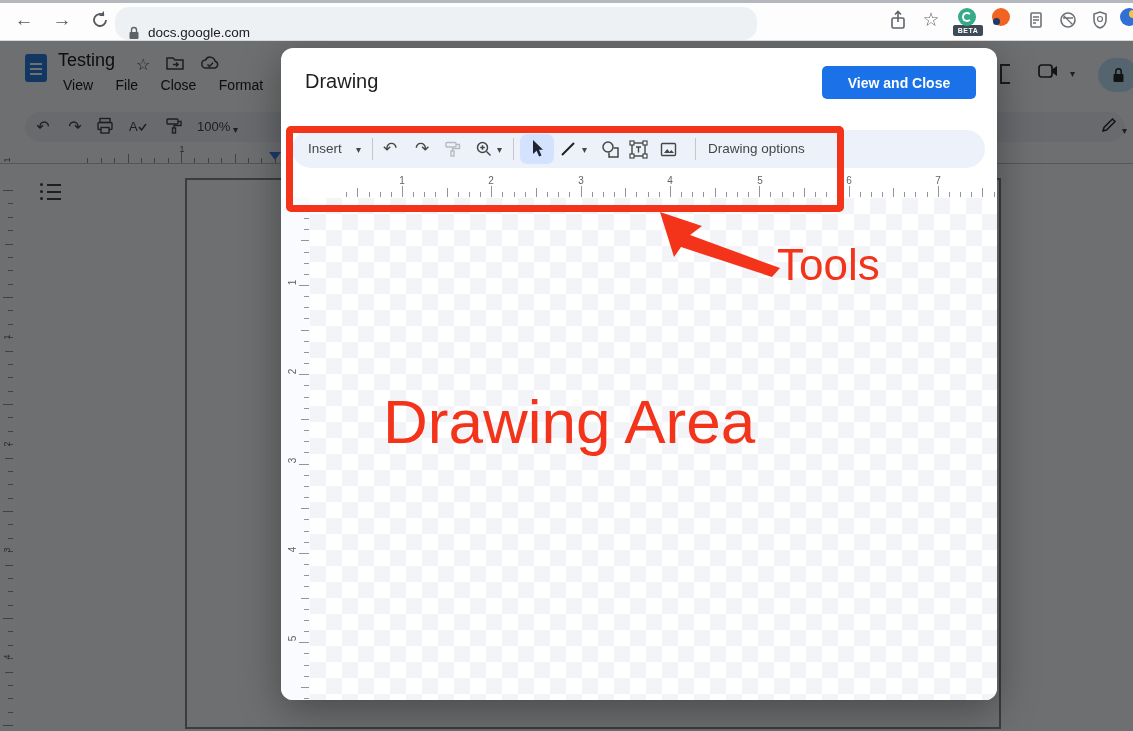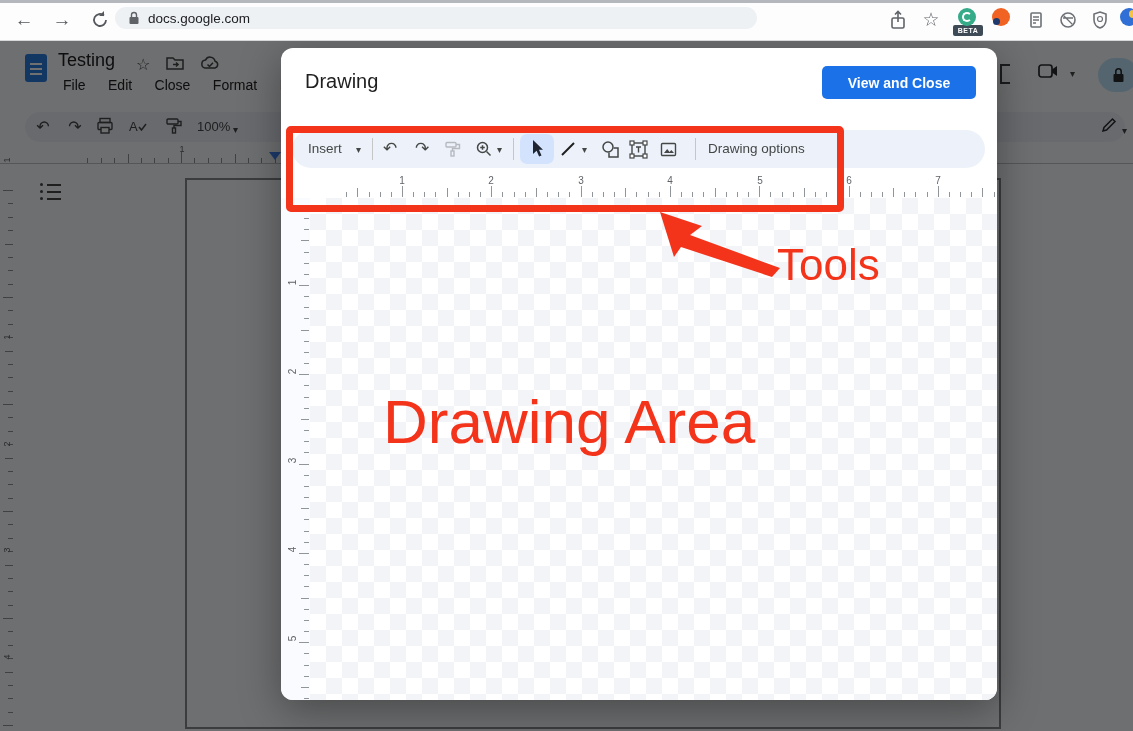--- a/index.html
+++ b/index.html
@@ -4,22 +4,22 @@
 <style>
   html,body{margin:0;padding:0;background:#e8e8e8;}
   #screen{position:relative;width:1133px;height:731px;overflow:hidden;
     font-family:"Liberation Sans",sans-serif;background:#fff;}
   
   #chrome{position:absolute;left:0;top:0;width:1133px;height:40px;background:#fdfdfe;
     border-bottom:1px solid #d7d8da;z-index:50;}
   #tabstrip{position:absolute;left:0;top:0;width:100%;height:3px;background:#b4b8bc;}
   .navbtn{position:absolute;top:8px;width:24px;height:24px;color:#54575b;font-size:19px;
     line-height:24px;text-align:center;cursor:pointer;}
-  #urlbar{position:absolute;left:115px;top:7px;width:642px;height:22px;border-radius:14px;
-    background:#eef1f4;display:flex;align-items:center;padding-left:13px;box-sizing:border-box;}
+  #urlbar{position:absolute;left:115px;top:7px;width:642px;height:33px;border-radius:14px;
+    background:#eef1f4;display:flex;align-items:flex-end;padding-left:13px;box-sizing:border-box;}
   #urlbar .host{color:#202124;font-size:13.5px;}
   #urlbar .path{color:#5f6368;font-size:13.5px;}
   .chromeicon{position:absolute;top:9px;width:22px;height:22px;color:#5f6368;}
   .extdot{position:absolute;border-radius:50%;}
   #beta-badge{position:absolute;left:953px;top:25px;width:30px;height:11px;background:#3e4a56;
     border-radius:2px;color:#fff;font-size:7px;font-weight:bold;letter-spacing:.5px;
     text-align:center;line-height:11px;}
   
   #docs{position:absolute;left:0;top:40px;width:1133px;height:691px;background:#fbfcfe;z-index:1;}
   #docs-icon{position:absolute;left:25px;top:14px;width:22px;height:28px;background:#2a7de1;
@@ -163,22 +163,22 @@
         <path d="M7 9.5h5M10 7.5l2.2 2-2.2 2" fill="none" stroke="#444746" stroke-width="1.3"></path>
       </svg>
     </div>
     <div class="hdricon" style="left:200px">
       <svg width="20" height="16" viewBox="0 0 20 16">
         <path d="M5 13a4 4 0 0 1 .5-7.9A5 5 0 0 1 15 6.2 3.5 3.5 0 0 1 15 13z" fill="none" stroke="#444746" stroke-width="1.5"></path>
         <path d="M7.5 9.5l2 2 3.5-3.8" fill="none" stroke="#444746" stroke-width="1.5"></path>
       </svg>
     </div>
     <div id="menubar">
+      <span class="menuitem">View</span>
       <span class="menuitem">File</span>
-      <span class="menuitem">Edit</span>
       <span class="menuitem">Close</span>
       <span class="menuitem">Format</span>
       <span class="menuitem">Format</span>
     </div>
     <div id="docs-toolbar">
       <div class="dticon" style="left:8px;width:20px;text-align:center">↶</div>
       <div class="dticon" style="left:40px;width:20px;text-align:center">↷</div>
       <div class="dticon" style="left:71px">
         <svg width="18" height="18" viewBox="0 0 18 18">
           <rect x="4" y="1.5" width="10" height="4" fill="none" stroke="#444746" stroke-width="1.4"></rect>

